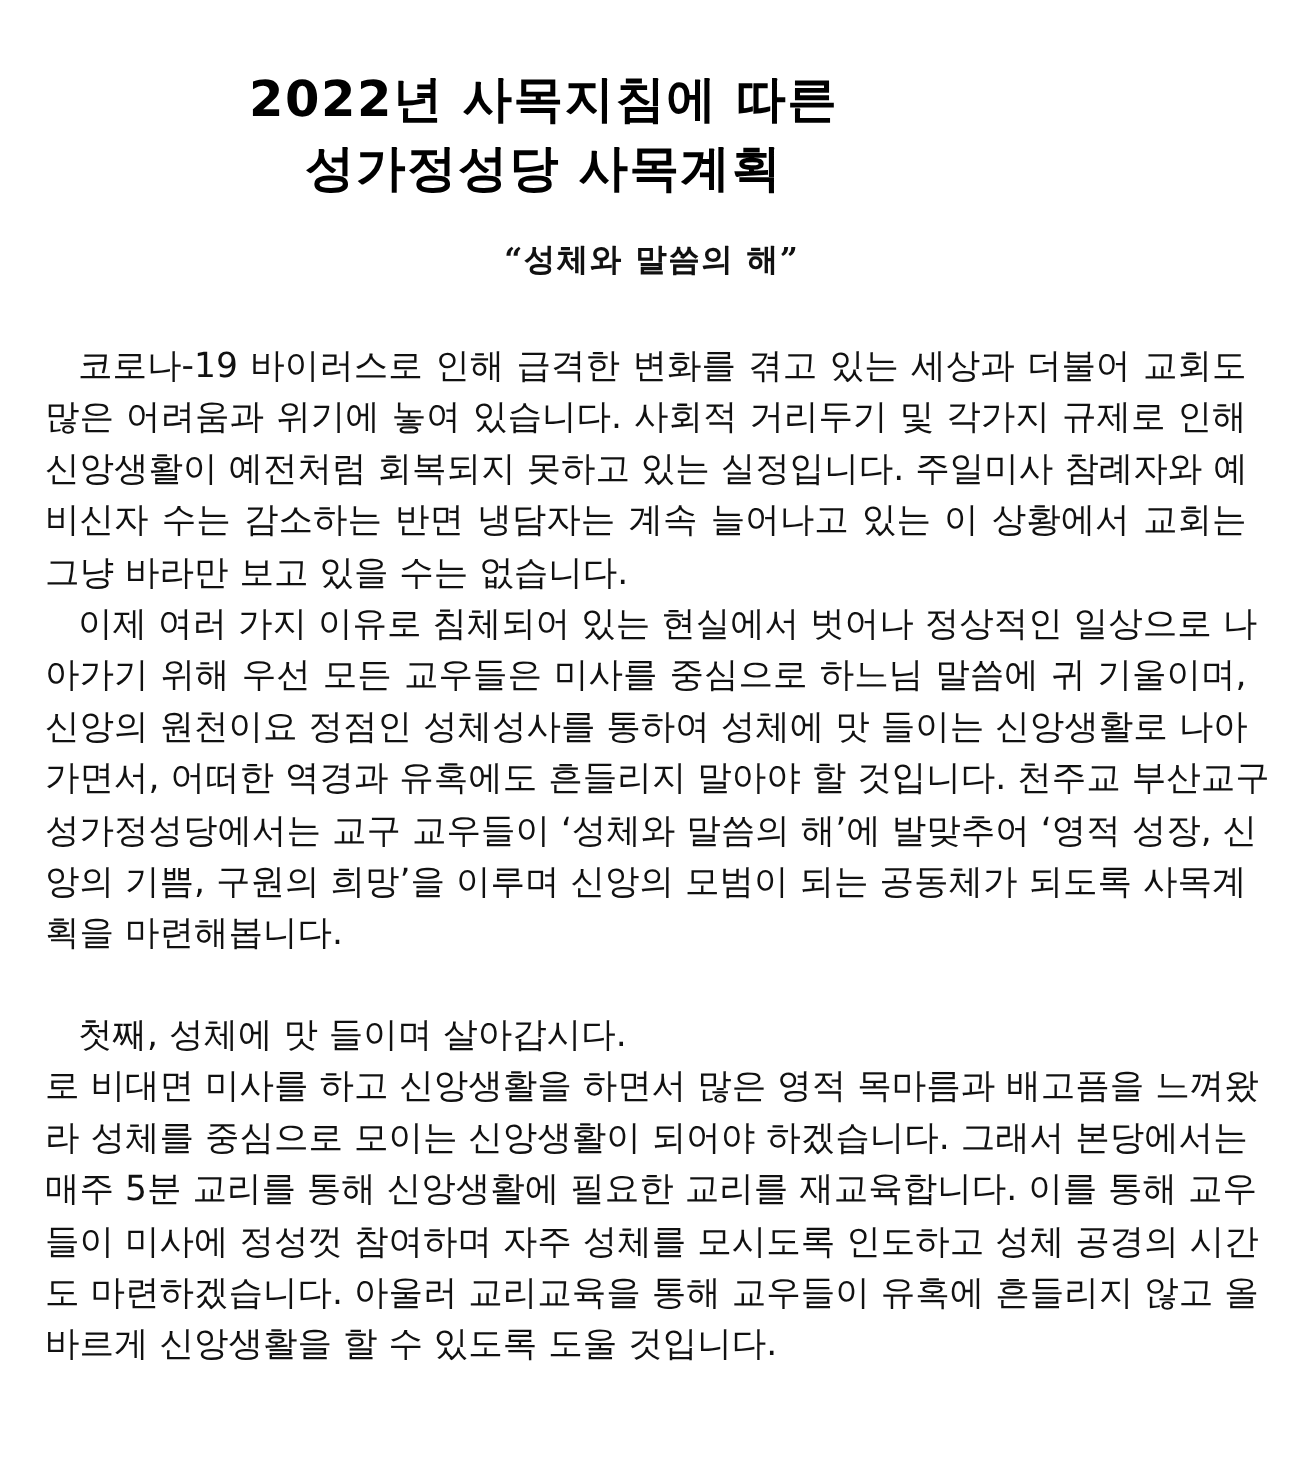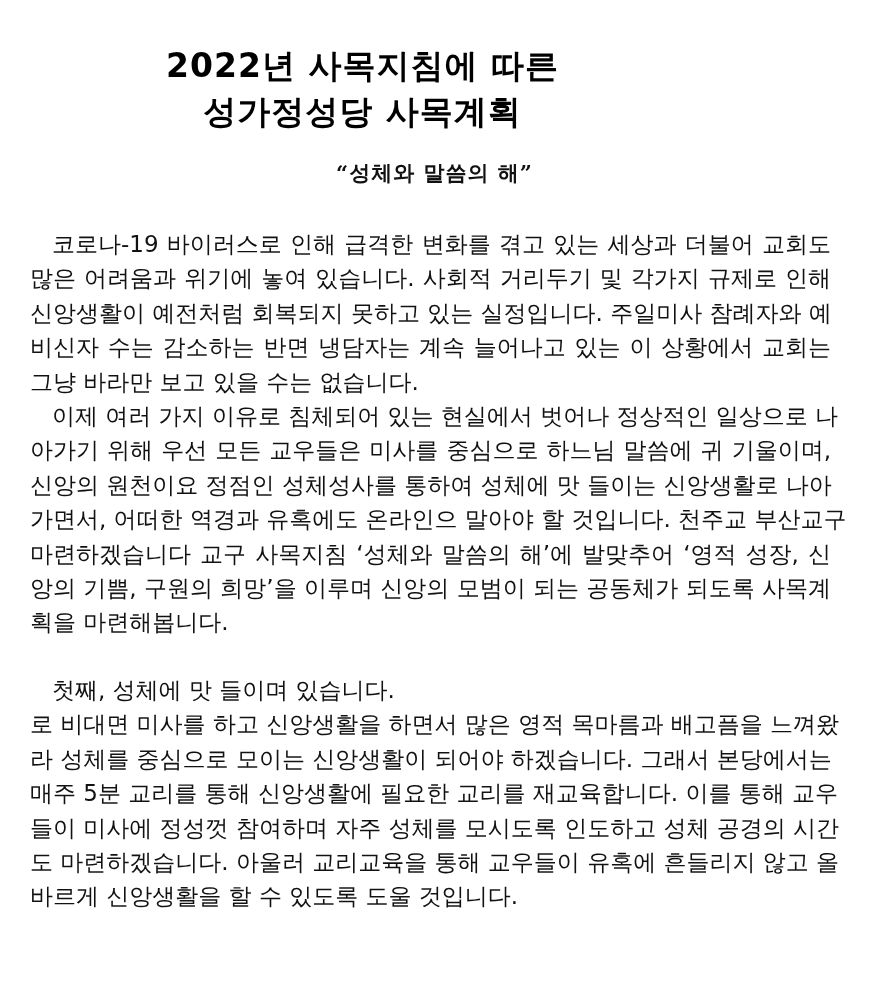--- a/index.html
+++ b/index.html
@@ -87,28 +87,28 @@
     <span class="line">많은 어려움과 위기에 놓여 있습니다. 사회적 거리두기 및 각가지 규제로 인해</span>
     <span class="line">신앙생활이 예전처럼 회복되지 못하고 있는 실정입니다. 주일미사 참례자와 예</span>
     <span class="line">비신자 수는 감소하는 반면 냉담자는 계속 늘어나고 있는 이 상황에서 교회는</span>
     <span class="line last">그냥 바라만 보고 있을 수는 없습니다.</span>
   </div>
 
   <div class="body-text para2">
     <span class="line indent">이제 여러 가지 이유로 침체되어 있는 현실에서 벗어나 정상적인 일상으로 나</span>
     <span class="line">아가기 위해 우선 모든 교우들은 미사를 중심으로 하느님 말씀에 귀 기울이며,</span>
     <span class="line">신앙의 원천이요 정점인 성체성사를 통하여 성체에 맛 들이는 신앙생활로 나아</span>
-    <span class="line">가면서, 어떠한 역경과 유혹에도 온라인으 말아야 할 것입니다. 천주교 부산교구</span>
-    <span class="line">마련하겠습니다 교구 사목지침 ‘성체와 말씀의 해’에 발맞추어 ‘영적 성장, 신</span>
+    <span class="line">가면서, 어떠한 역경과 유혹에도 흔들리지 말아야 할 것입니다. 천주교 부산교구</span>
+    <span class="line">성가정성당에서는 교구 교우들이 ‘성체와 말씀의 해’에 발맞추어 ‘영적 성장, 신</span>
     <span class="line">앙의 기쁨, 구원의 희망’을 이루며 신앙의 모범이 되는 공동체가 되도록 사목계</span>
     <span class="line last">획을 마련해봅니다.</span>
   </div>
 
   <div class="body-text para3">
-    <span class="line last indent">첫째, 성체에 맛 들이며 있습니다.</span>
+    <span class="line last indent">첫째, 성체에 맛 들이며 살아갑시다.</span>
     <span class="line">로 비대면 미사를 하고 신앙생활을 하면서 많은 영적 목마름과 배고픔을 느껴왔</span>
     <span class="line">라 성체를 중심으로 모이는 신앙생활이 되어야 하겠습니다. 그래서 본당에서는</span>
     <span class="line">매주 5분 교리를 통해 신앙생활에 필요한 교리를 재교육합니다. 이를 통해 교우</span>
     <span class="line">들이 미사에 정성껏 참여하며 자주 성체를 모시도록 인도하고 성체 공경의 시간</span>
     <span class="line">도 마련하겠습니다. 아울러 교리교육을 통해 교우들이 유혹에 흔들리지 않고 올</span>
     <span class="line last">바르게 신앙생활을 할 수 있도록 도울 것입니다.</span>
   </div>
 
 </div>
 

